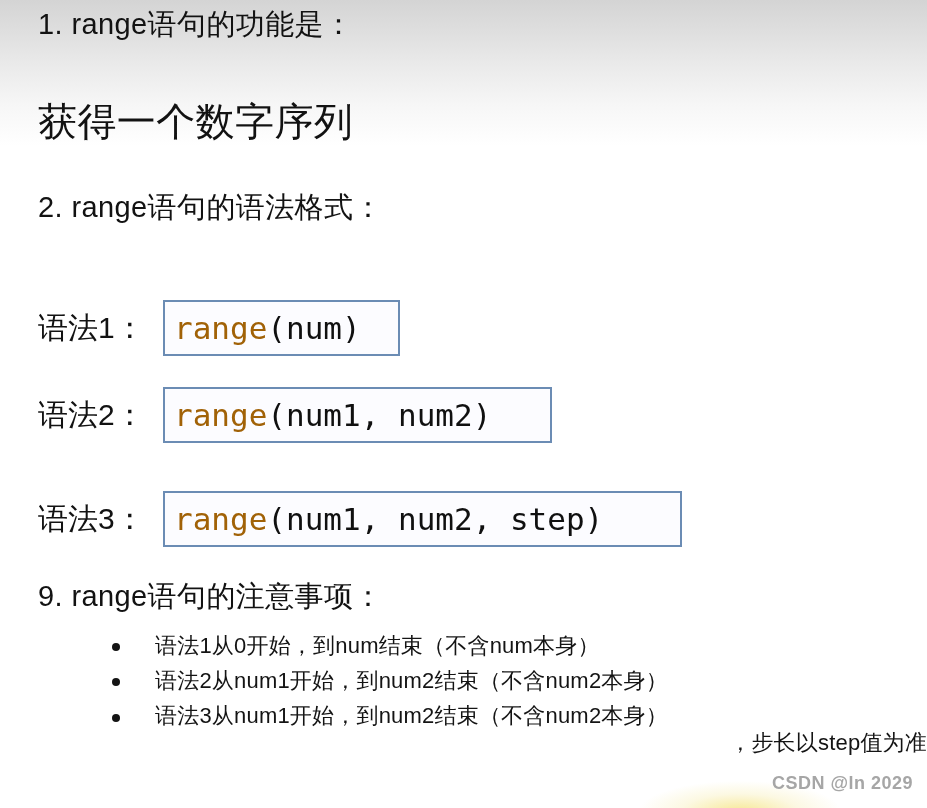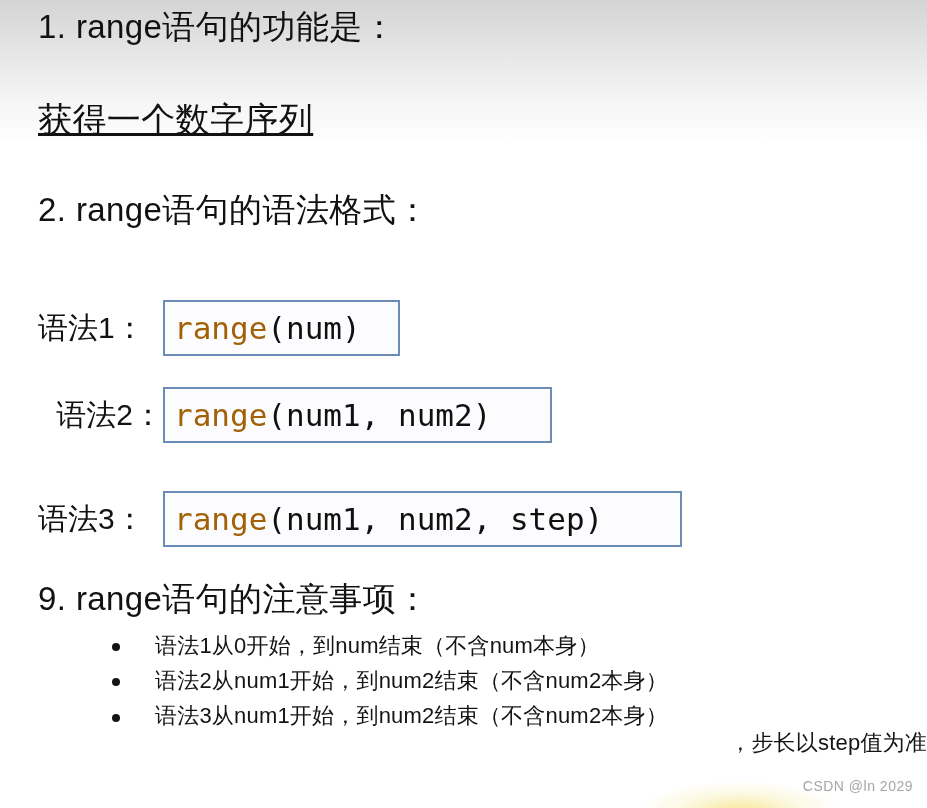--- a/index.html
+++ b/index.html
@@ -21,54 +21,53 @@
     background:
       radial-gradient(ellipse 130px 40px at 740px 812px, rgba(245,228,130,0.85) 0%, rgba(248,240,190,0.45) 45%, rgba(255,255,255,0) 78%),
       linear-gradient(to bottom, #d4d4d4 0px, #dcdcdc 24px, #e9e9e9 62px, #f6f6f6 104px, #ffffff 146px, #ffffff 100%);
     overflow: hidden;
   }
 
   
   .heading {
     position: absolute;
     left: 38px;
-    font-size: 33px;
+    font-size: 29px;
     font-weight: 400;
     color: #121212;
     letter-spacing: 0.4px;
     white-space: nowrap;
     line-height: 1;
   }
   #heading-1 { top: 10px; }
   #heading-2 { top: 193px; }
   #heading-3 { top: 582px; }
 
   .body-line {
     position: absolute;
     left: 38px;
-    font-size: 34px;
+    font-size: 39px;
     font-weight: 400;
     color: #121212;
     letter-spacing: 0.4px;
     white-space: nowrap;
     line-height: 1;
-    text-decoration: underline;
   }
   #answer-1 { top: 102px; }
 
   
   .syntax-row {
     position: absolute;
     left: 38px;
     display: flex;
     align-items: center;
     height: 68px;
   }
   #syntax-row-1 { top: 294px; }
-  #syntax-row-2 { top: 381px; text-align: right; }
+  #syntax-row-2 { top: 381px; }
   #syntax-row-3 { top: 485px; }
 
   .syntax-label {
     font-size: 30px;
     color: #121212;
     white-space: nowrap;
     width: 125px;
     line-height: 1;
   }
 
@@ -122,24 +121,25 @@
     display: block;
     margin-left: -18px;
     text-align: right;
   }
 
   
   #watermark {
     position: absolute;
     right: 14px;
     bottom: 14px;
-    font-size: 14px;
+    font-size: 18px;
     color: #a6a6a6;
     letter-spacing: 0.5px;
     white-space: nowrap;
+    font-weight: bold;
   }
 </style>
 </head>
 <body>
 
 <div id="slide">
 
   <div class="heading" id="heading-1">1. range语句的功能是：</div>
 
   <div class="body-line" id="answer-1">获得一个数字序列</div>

